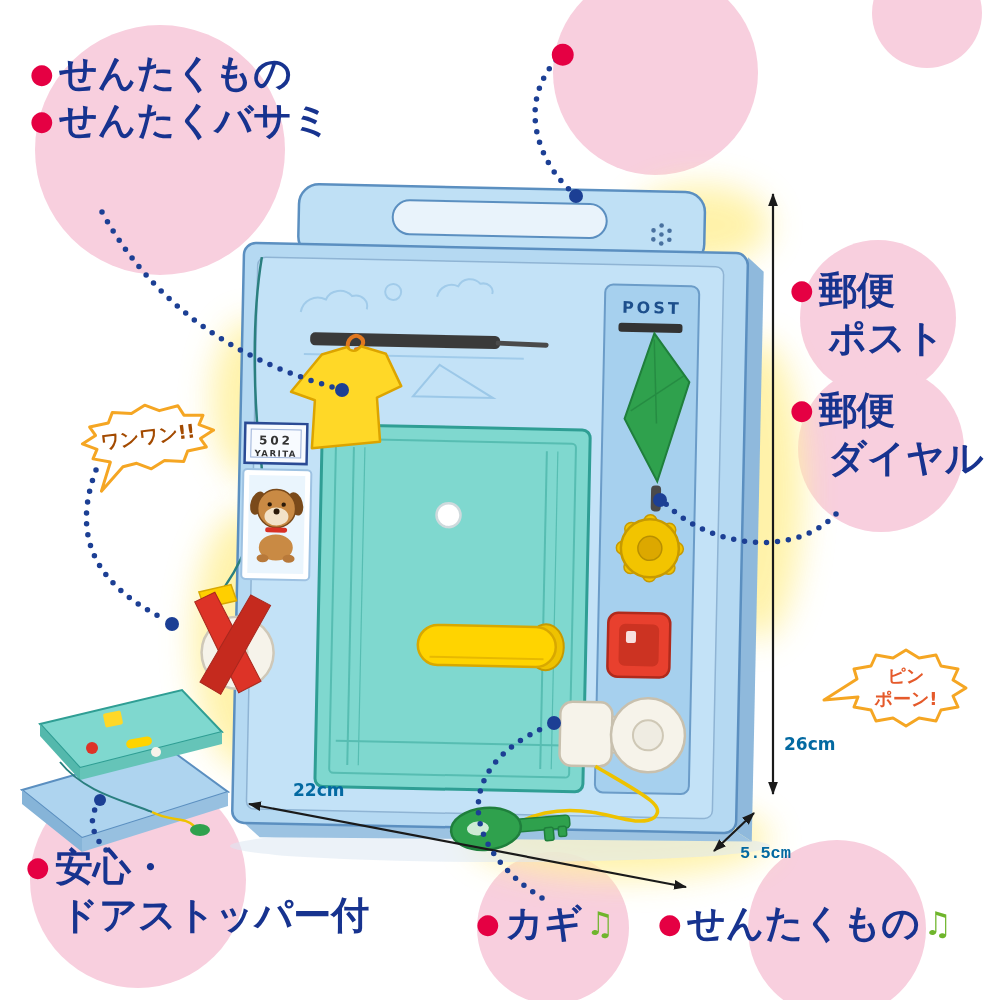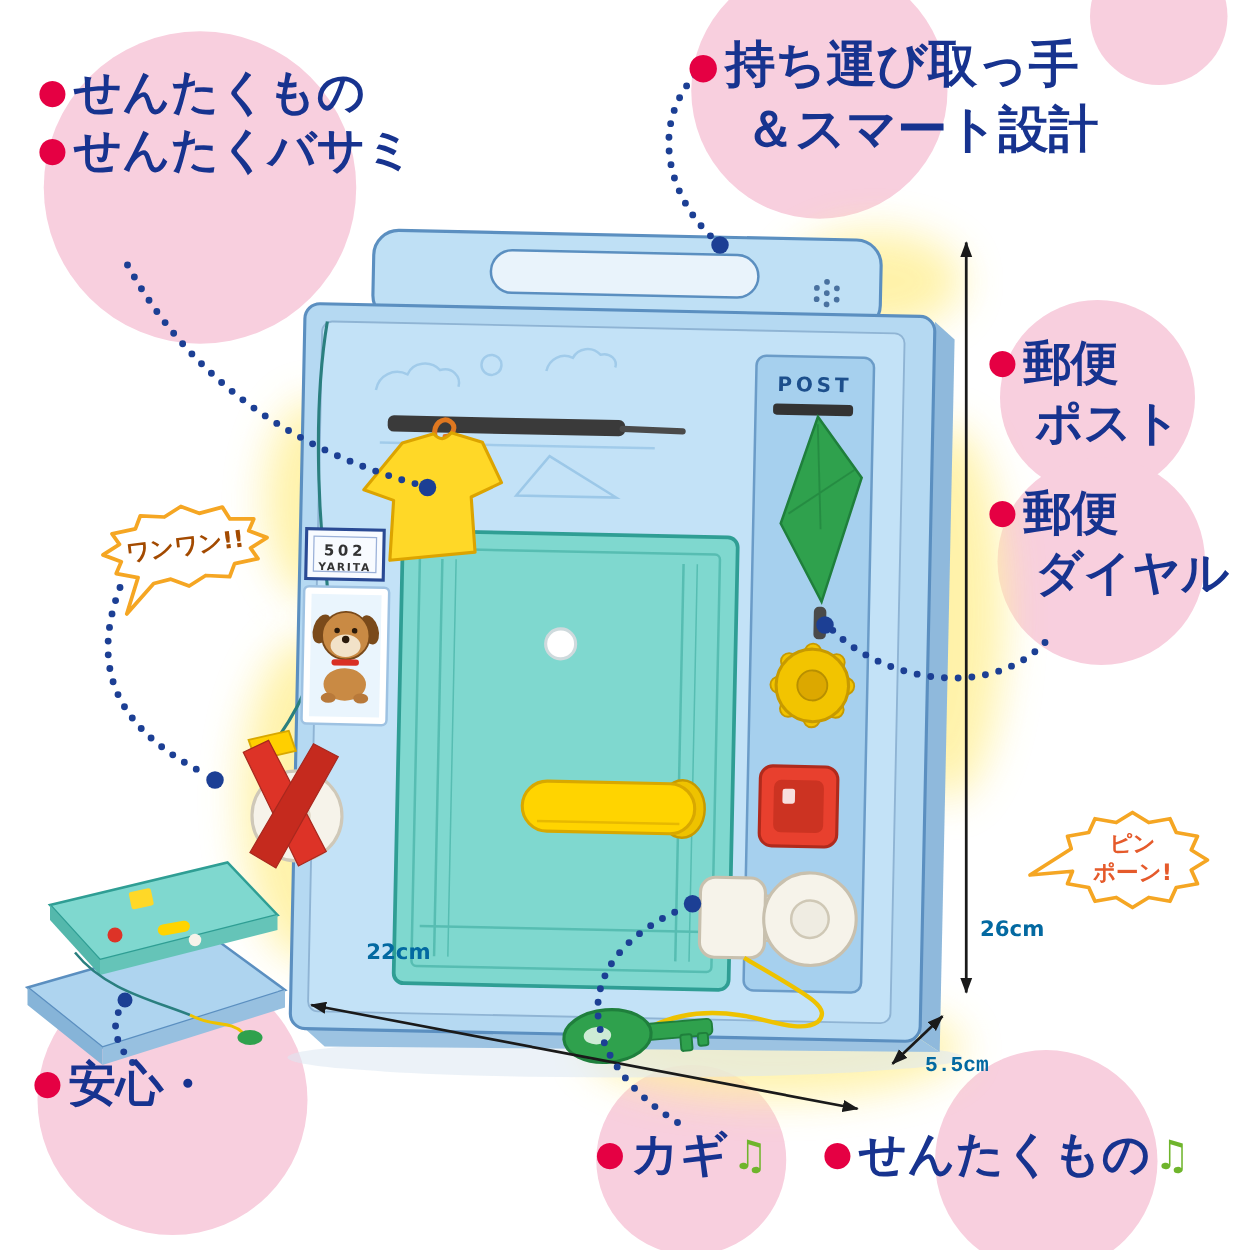--- a/index.html
+++ b/index.html
@@ -233,24 +233,20 @@
       </div>
     <div class="row">
         <span class="b">●</span>
         <span>せんたくバサミ</span>
       </div>
   </div>
 
   <div class="lbl" style="left:550px;top:26px;font-size:40px;line-height:52px;">
     <div class="row">
         <span class="b">●</span>
-        <span>持ち運び取っ手</span>
-      </div>
-    <div class="row" style="padding-left:46px;">
-        <span>＆スマート設計</span>
       </div>
   </div>
 
   <div class="lbl" style="left:790px;top:266px;font-size:38px;line-height:48px;">
     <div class="row">
         <span class="b">●</span>
         <span>郵便</span>
       </div>
     <div class="row" style="padding-left:38px;">
         <span>ポスト</span>
@@ -265,39 +261,42 @@
     <div class="row" style="padding-left:38px;">
         <span>ダイヤル</span>
       </div>
   </div>
 
   <div class="lbl" style="left:26px;top:843px;font-size:38px;line-height:48px;">
     <div class="row">
         <span class="b">●</span>
         <span>安心・</span>
       </div>
+    <div class="row" style="padding-left:34px;">
+        <span>ドアストッパー付</span>
+      </div>
   </div>
 
   <div class="lbl" style="left:476px;top:898px;font-size:38px;">
     <div class="row">
         <span class="b">●</span>
         <span>カギ</span>
         <span class="note">♫</span>
       </div>
   </div>
 
   <div class="lbl" style="left:658px;top:898px;font-size:38px;">
     <div class="row">
         <span class="b">●</span>
         <span>せんたくもの</span>
         <span class="note">♫</span>
       </div>
   </div>
 
-  <div class="dim" style="left:293px;top:752px;text-align:right;">22cm</div>
+  <div class="dim" style="left:293px;top:780px;text-align:right;">22cm</div>
   <div class="dim" style="left:784px;top:734px;">26cm</div>
   <div class="dim" style="left:740px;top:844px;font-family:Liberation Mono, monospace;">5.5cm</div>
 
   <div class="btext" style="left:92px;top:424px;width:112px;font-size:19px;color:#a34a00;transform:rotate(-7deg);">ワンワン!!</div>
   <div class="btext" style="left:856px;top:664px;width:100px;font-size:18px;color:#e55a2b;line-height:23px;text-align:center;">
     <div>ピン</div>
     <div>ポーン!</div>
   </div>
 
 </div>

